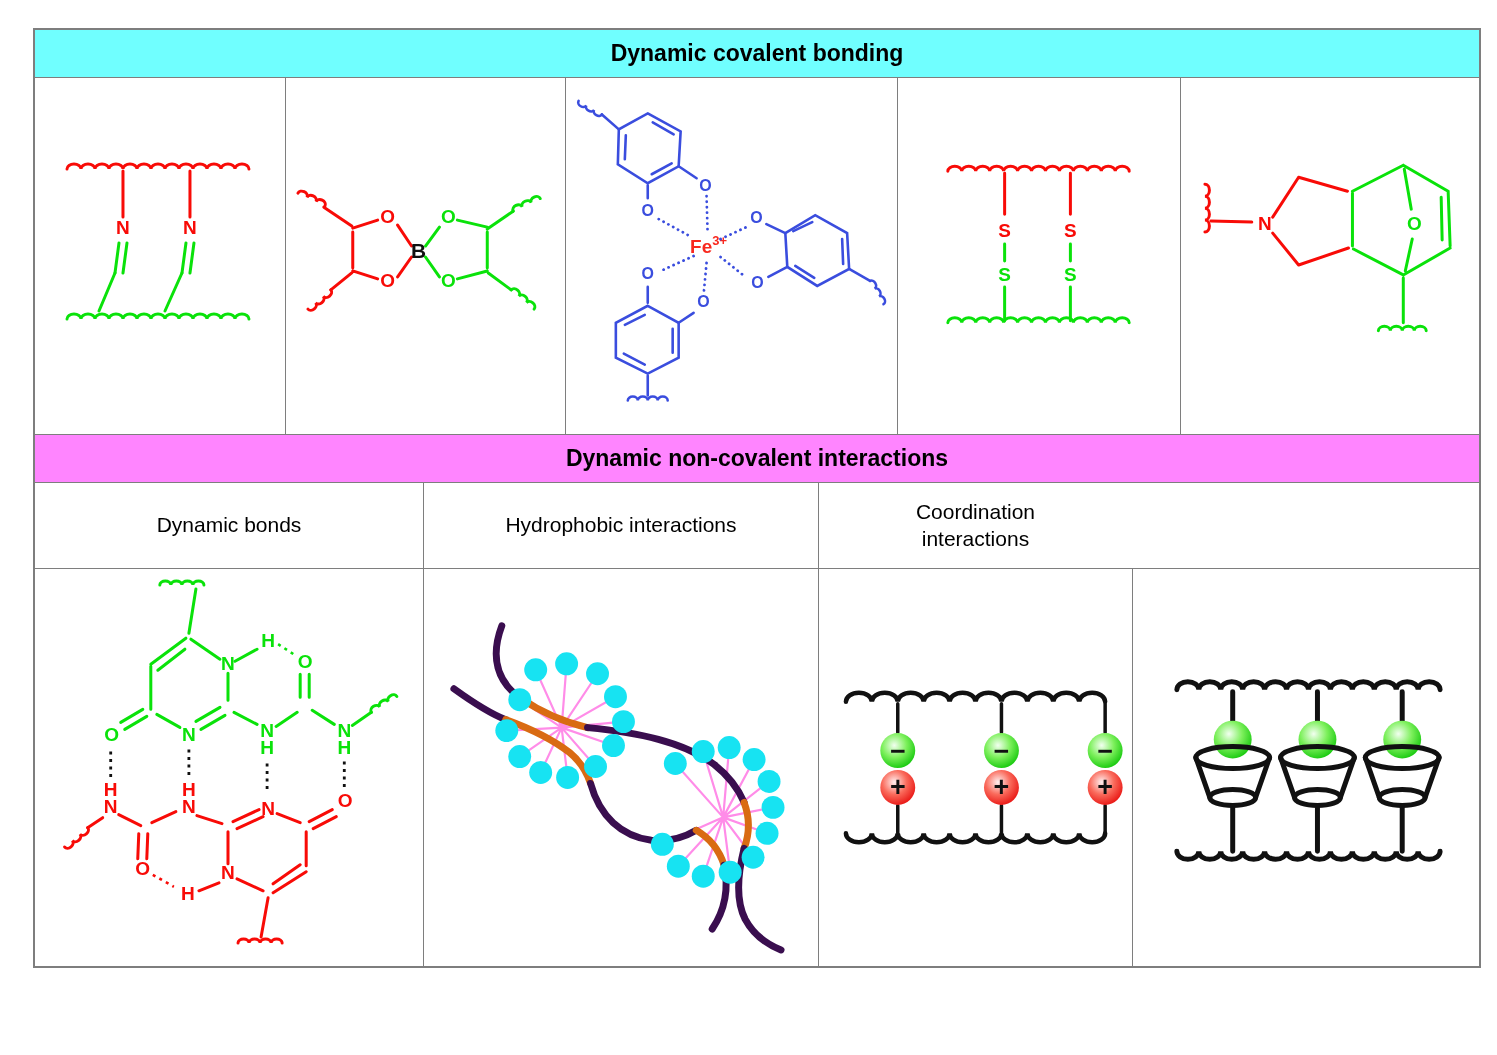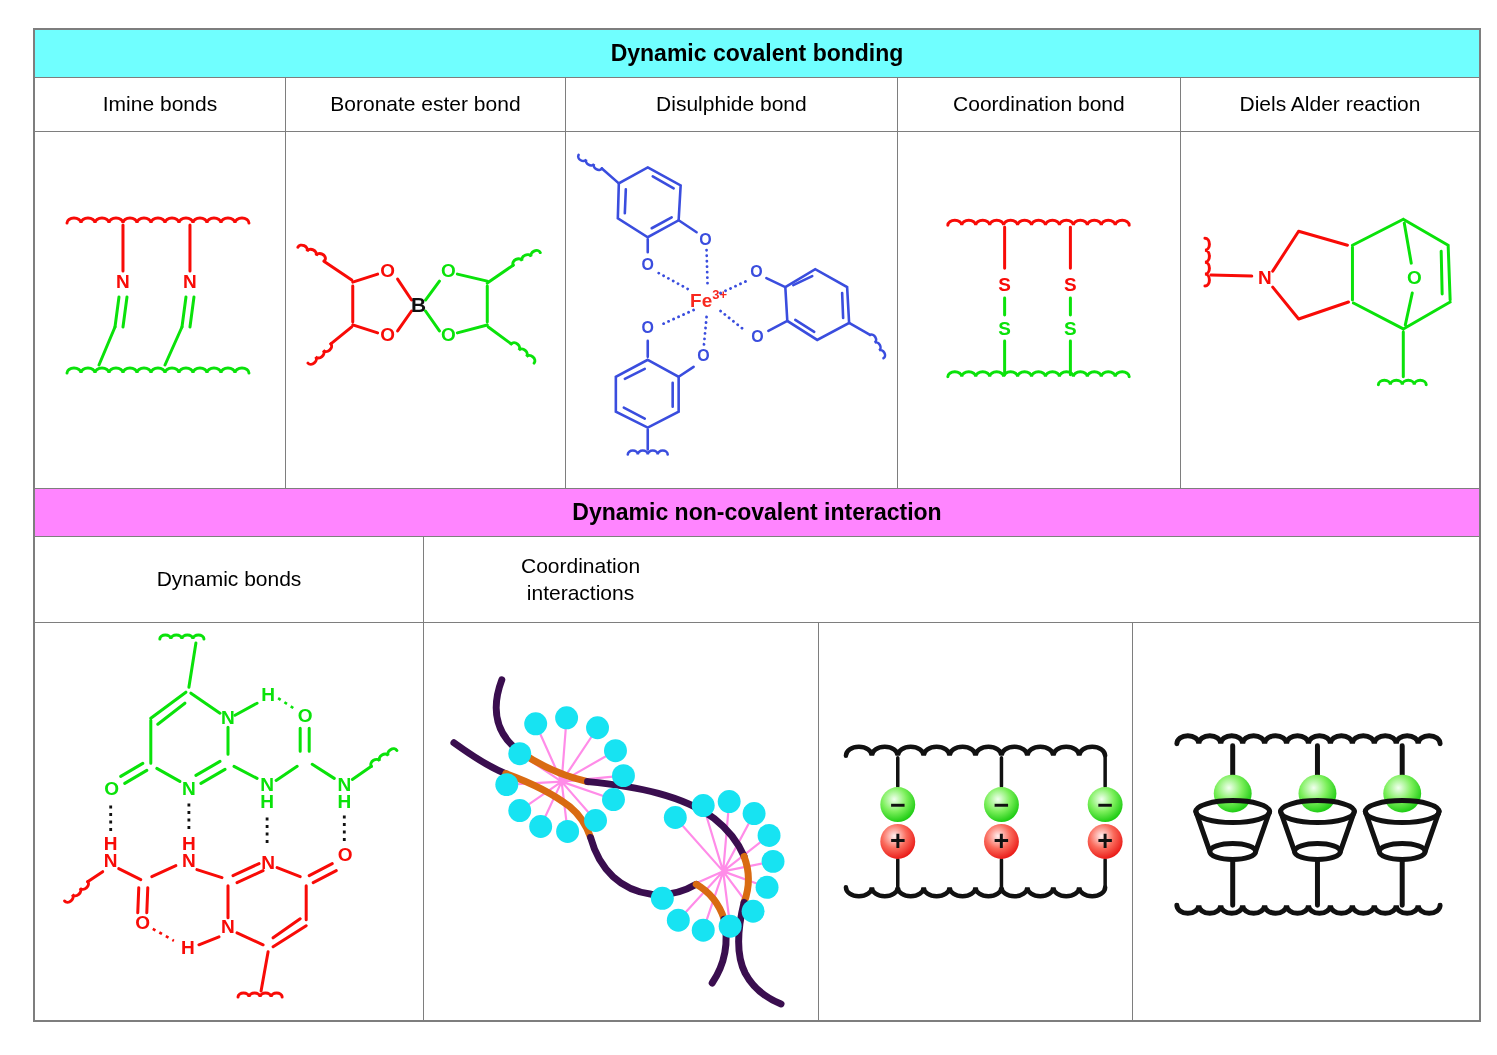--- a/index.html
+++ b/index.html
@@ -40,37 +40,20 @@
 </style>
 </head>
 <body>
 
 <div class="fig-table">
 
   <div class="row band band-cyan">
     <span>Dynamic covalent bonding</span>
   </div>
 
-  <div class="row hdr-row1">
-    <div class="cell hdr-cell" style="width:17.31%">
-        <span>Imine bonds</span>
-      </div>
-    <div class="cell hdr-cell" style="width:19.39%">
-        <span>Boronate ester bond</span>
-      </div>
-    <div class="cell hdr-cell" style="width:22.99%">
-        <span>Disulphide bond</span>
-      </div>
-    <div class="cell hdr-cell" style="width:19.60%">
-        <span>Coordination bond</span>
-      </div>
-    <div class="cell hdr-cell" style="width:20.71%">
-        <span>Diels Alder reaction</span>
-      </div>
-  </div>
 
   <div class="row diag-row1">
 
     <div class="cell diag-cell" style="width:17.31%">
       <svg viewBox="0 0 250 350">
         <path class="br" transform="translate(32,88)" d="M0 0 a7 5 0 0 1 14 0 a7 5 0 0 1 14 0 a7 5 0 0 1 14 0 a7 5 0 0 1 14 0 a7 5 0 0 1 14 0 a7 5 0 0 1 14 0 a7 5 0 0 1 14 0 a7 5 0 0 1 14 0 a7 5 0 0 1 14 0 a7 5 0 0 1 14 0 a7 5 0 0 1 14 0 a7 5 0 0 1 14 0 a7 5 0 0 1 14 0"></path>
         <path class="br" d="M88 90 V136 M155 90 V136"></path>
         <text class="tr" x="88" y="153">N</text>
         <text class="tr" x="155" y="153">N</text>
         <path class="bg" d="M84 162 L80 192 M92 162 L88 192 M151 162 L147 192 M159 162 L155 192"></path>
@@ -146,26 +129,29 @@
         <text class="tr" x="84" y="149" font-size="21">N</text>
         <path class="br" d="M92 136 L118 96 M118 96 L167 110 M92 152 L118 184 M118 184 L168 167"></path>
         <path class="bg" d="M172 112 V165 M172 110 L223 84 M223 84 L268 110 M268 110 L270 165 M261 116 L262 159 M270 167 L223 194 M223 194 L173 168 M224 88 L231 128 M232 158 L225 190 M223 197 V242"></path>
         <text class="tg" x="234" y="149" font-size="21">O</text>
         <path class="bg" transform="translate(198,250)" d="M0 0 a6 4.5 0 0 1 12 0 a6 4.5 0 0 1 12 0 a6 4.5 0 0 1 12 0 a6 4.5 0 0 1 12 0"></path>
       </svg>
     </div>
   </div>
 
   <div class="row band band-magenta">
-    <span>Dynamic non-covalent interaction</span>
+    <span>Dynamic non-covalent interactions</span>
   </div>
 
   <div class="row hdr-row2">
     <div class="cell hdr-cell" style="width:26.87%">
         <span>Dynamic bonds</span>
+      </div>
+    <div class="cell hdr-cell" style="width:27.35%">
+        <span>Hydrophobic interactions</span>
       </div>
     <div class="cell hdr-cell" style="width:21.75%">
         <span class="narrow">Coordination interactions</span>
       </div>
   </div>
 
   <div class="row diag-row2">
 
     <div class="cell diag-cell" style="width:26.87%">
       <svg viewBox="0 0 386 396">

